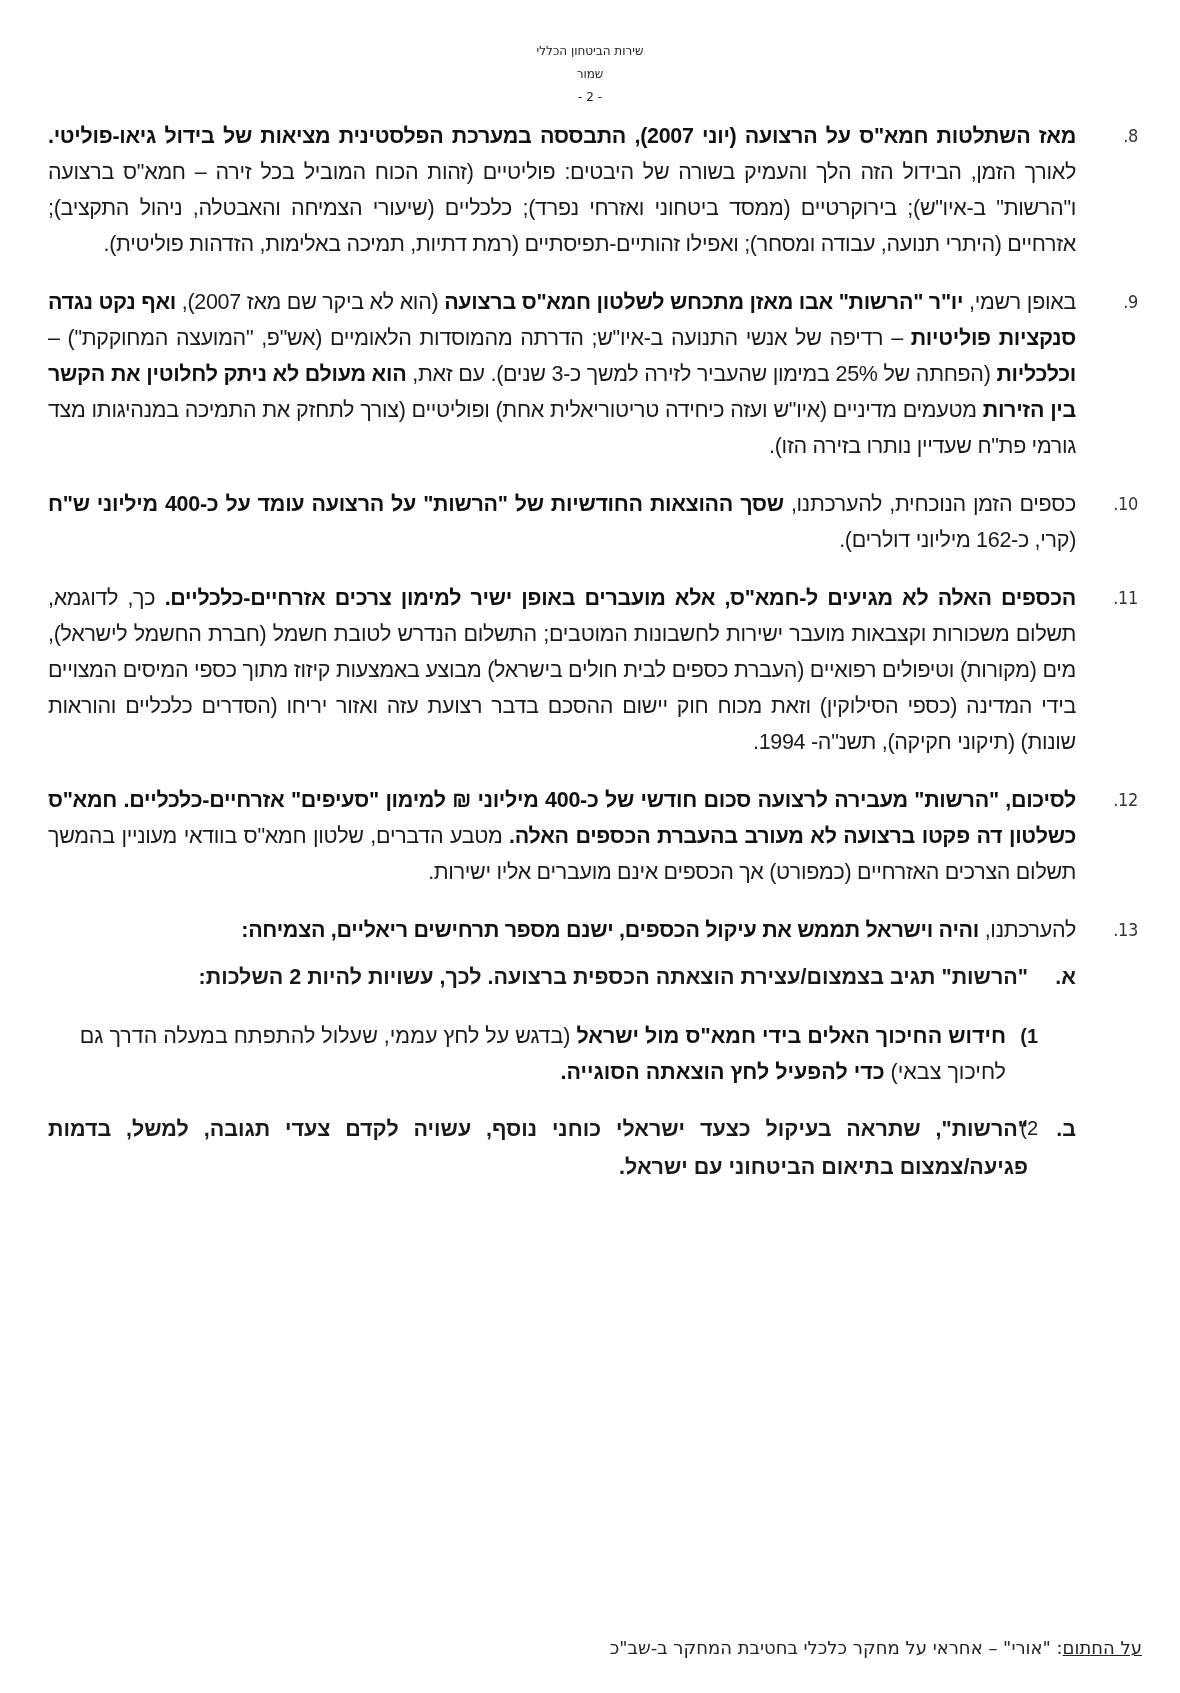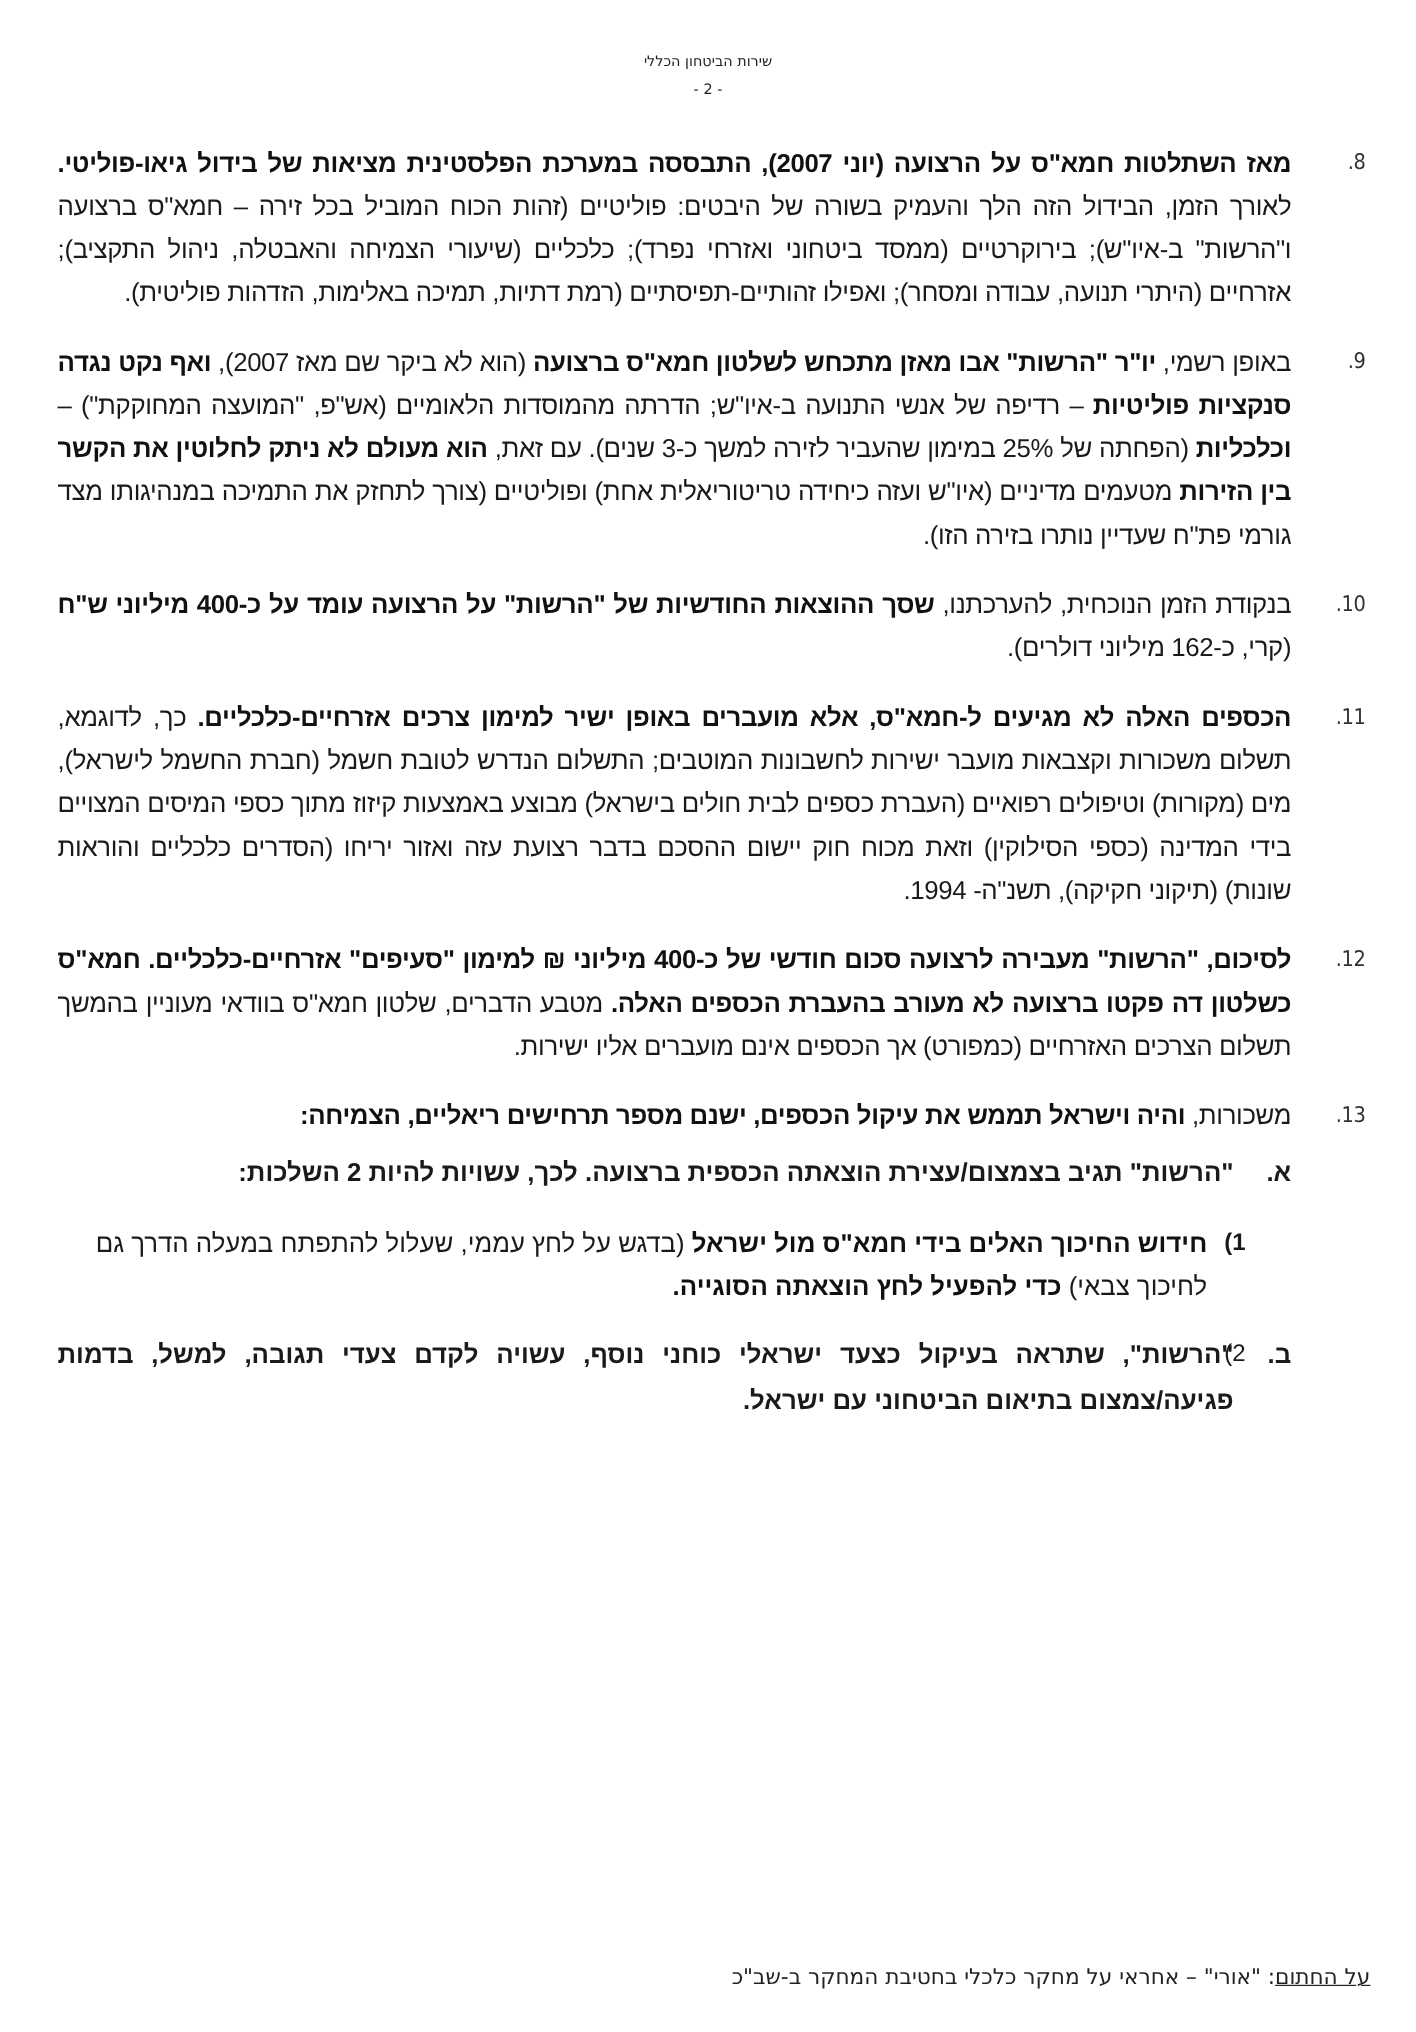--- a/index.html
+++ b/index.html
@@ -19,53 +19,54 @@
   .subsub .lbl { position:absolute; right:100px; top:0; font-size:20px; }
   .subsub .lbl.bold { font-weight:bold; }
   .signature { position:absolute; top:1637px; right:38px; font-family:"DejaVu Sans", sans-serif; font-size:18px; color:#222; }
   .signature .u { text-decoration:underline;text-align:center; }
 </style>
 </head>
 <body>
 
 <div class="header">
   <div>שירות הביטחון הכללי</div>
+  <div>שמור</div>
   <div>- 2 -</div>
 </div>
 
 <div class="page">
 
   <div class="para">
     <span class="num">.8</span>
     <b>מאז השתלטות חמא"ס על הרצועה (יוני 2007), התבססה במערכת הפלסטינית מציאות של בידול גיאו-פוליטי.</b><span> לאורך הזמן, הבידול הזה הלך והעמיק בשורה של היבטים: פוליטיים (זהות הכוח המוביל בכל זירה – חמא"ס ברצועה ו"הרשות" ב-איו"ש); בירוקרטיים (ממסד ביטחוני ואזרחי נפרד); כלכליים (שיעורי הצמיחה והאבטלה, ניהול התקציב); אזרחיים (היתרי תנועה, עבודה ומסחר); ואפילו זהותיים-תפיסתיים (רמת דתיות, תמיכה באלימות, הזדהות פוליטית).</span>
   </div>
 
   <div class="para">
     <span class="num">.9</span>
     <span>באופן רשמי, </span><b>יו"ר "הרשות" אבו מאזן מתכחש לשלטון חמא"ס ברצועה</b><span> (הוא לא ביקר שם מאז 2007), </span><b>ואף נקט נגדה סנקציות פוליטיות</b><span> – רדיפה של אנשי התנועה ב-איו"ש; הדרתה מהמוסדות הלאומיים (אש"פ, "המועצה המחוקקת") – </span><b>וכלכליות</b><span> (הפחתה של 25% במימון שהעביר לזירה למשך כ-3 שנים). עם זאת, </span><b>הוא מעולם לא ניתק לחלוטין את הקשר בין הזירות</b><span> מטעמים מדיניים (איו"ש ועזה כיחידה טריטוריאלית אחת) ופוליטיים (צורך לתחזק את התמיכה במנהיגותו מצד גורמי פת"ח שעדיין נותרו בזירה הזו).</span>
   </div>
 
   <div class="para">
     <span class="num">.10</span>
-    <span>בנקודת הזמן הנוכחית, להערכתנו, </span><b>שסך ההוצאות החודשיות של "הרשות" על הרצועה  עומד על כ-400 מיליוני ש"ח</b><span> (קרי, כ-162 מיליוני דולרים).</span>
+    <span>כספים הזמן הנוכחית, להערכתנו, </span><b>שסך ההוצאות החודשיות של "הרשות" על הרצועה  עומד על כ-400 מיליוני ש"ח</b><span> (קרי, כ-162 מיליוני דולרים).</span>
   </div>
 
   <div class="para">
     <span class="num">.11</span>
     <b>הכספים האלה לא מגיעים ל-חמא"ס, אלא מועברים באופן ישיר למימון צרכים אזרחיים-כלכליים.</b><span> כך, לדוגמא, תשלום משכורות וקצבאות מועבר ישירות לחשבונות המוטבים; התשלום הנדרש לטובת חשמל (חברת החשמל לישראל), מים (מקורות) וטיפולים רפואיים (העברת כספים לבית חולים בישראל) מבוצע באמצעות קיזוז מתוך כספי המיסים המצויים בידי המדינה (כספי הסילוקין) וזאת מכוח חוק יישום ההסכם בדבר רצועת עזה ואזור יריחו (הסדרים כלכליים והוראות שונות) (תיקוני חקיקה), תשנ"ה- 1994.</span>
   </div>
 
   <div class="para">
     <span class="num">.12</span>
     <b>לסיכום, "הרשות" מעבירה לרצועה סכום חודשי של כ-400 מיליוני ₪ למימון "סעיפים" אזרחיים-כלכליים. חמא"ס כשלטון דה פקטו ברצועה לא מעורב בהעברת הכספים האלה.</b><span> מטבע הדברים, שלטון חמא"ס בוודאי מעוניין בהמשך תשלום הצרכים האזרחיים (כמפורט) אך הכספים אינם מועברים אליו ישירות.</span>
   </div>
 
   <div class="para" style="margin-bottom:10px;">
     <span class="num">.13</span>
-    <span>משכורות, </span><b>והיה וישראל תממש את עיקול הכספים, ישנם מספר תרחישים ריאליים, הצמיחה:</b>
+    <span>להערכתנו, </span><b>והיה וישראל תממש את עיקול הכספים, ישנם מספר תרחישים ריאליים, הצמיחה:</b>
   </div>
 
   <div class="sub">
     <span class="lbl">א.</span>
     <span>"הרשות" תגיב בצמצום/עצירת הוצאתה הכספית ברצועה. לכך, עשויות להיות 2 השלכות:</span>
   </div>
 
   <div class="subsub">
     <span class="lbl bold">1)</span>
     <b>חידוש החיכוך האלים בידי חמא"ס מול ישראל</b><span> (בדגש על לחץ עממי, שעלול להתפתח במעלה הדרך גם לחיכוך צבאי) </span><b>כדי להפעיל לחץ הוצאתה הסוגייה.</b>

